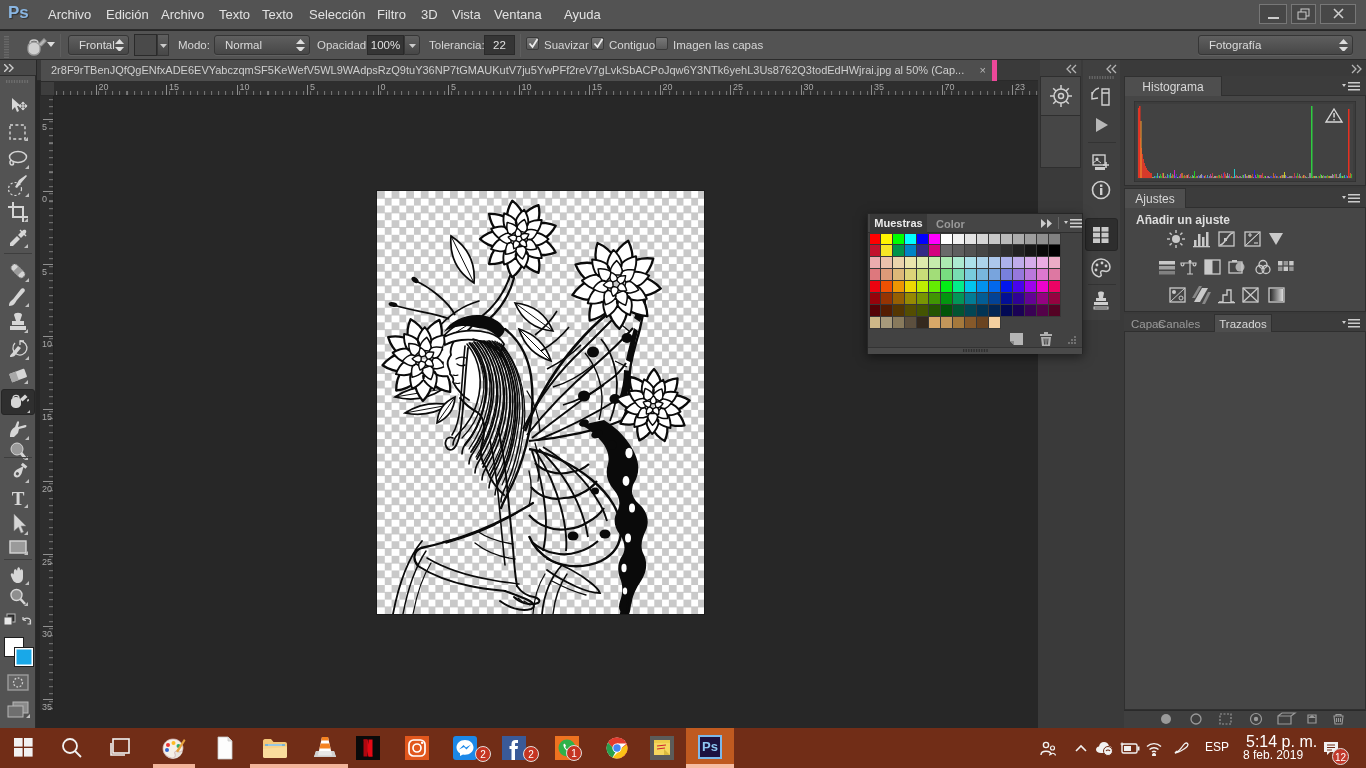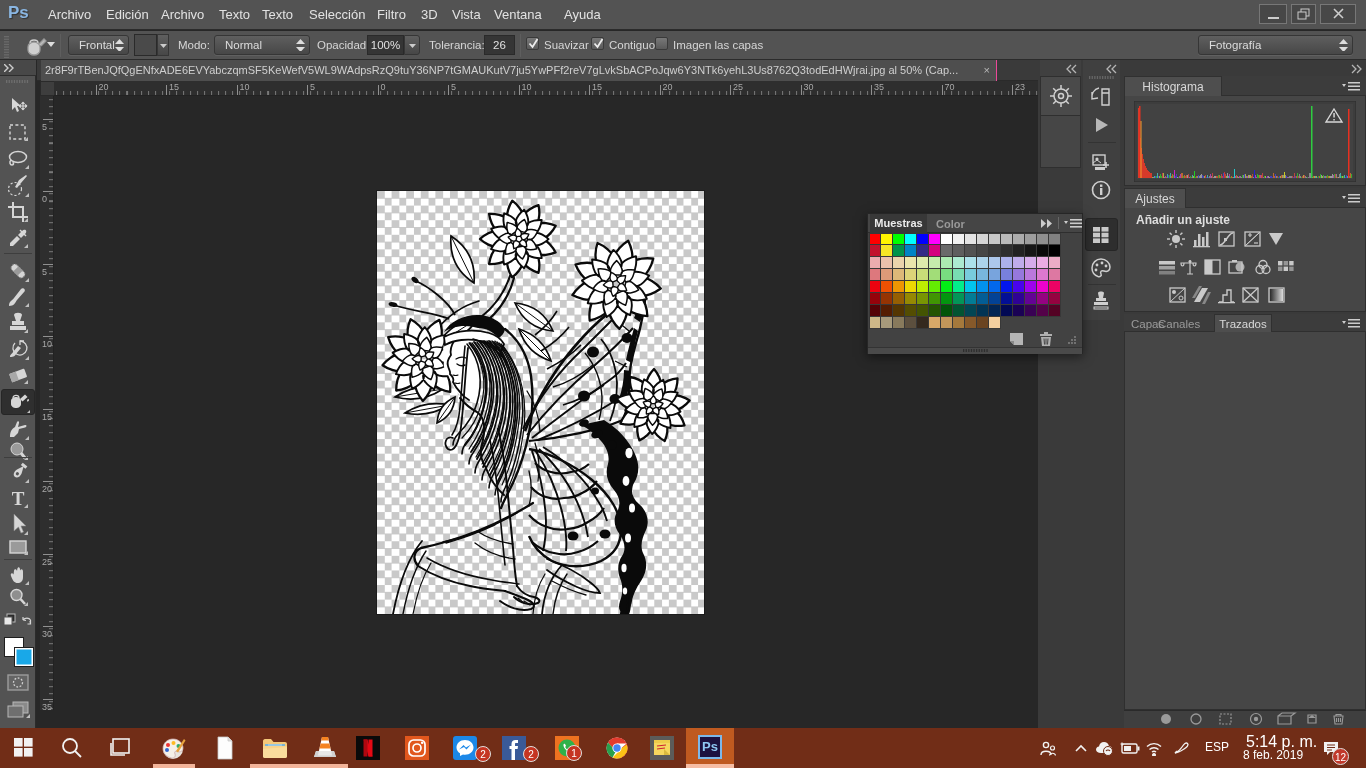--- a/index.html
+++ b/index.html
@@ -12,21 +12,21 @@
 #optbar{left:0;top:31px;width:1366px;height:29px;background:#535353;border-bottom:1px solid #2b2b2b}
 .olabel{position:absolute;top:8px;font-size:11.5px;color:#d6d6d6}
 .drop{position:absolute;top:4px;height:20px;background:linear-gradient(#5f5f5f,#474747);border:1px solid #363636;border-radius:3px;color:#dcdcdc;font-size:11.5px;box-shadow:0 1px 0 rgba(255,255,255,.08)}
 .dfield{position:absolute;top:4px;height:20px;background:#353535;border:1px solid #2a2a2a;color:#e0e0e0;font-size:11.5px}
 .updn{position:absolute;right:4px;top:3px;width:9px;height:12px}
 .cb{position:absolute;top:6px;width:13px;height:13px;background:linear-gradient(#787878,#5a5a5a);border:1px solid #3a3a3a;border-radius:2px}
 .sep{position:absolute;top:3px;width:1px;height:23px;background:#444;border-right:1px solid #5e5e5e}
 #toolbar{left:0;top:60px;width:36px;height:668px;background:#535353;border-right:1px solid #2b2b2b}
 #docarea{left:37px;top:60px;width:1001px;height:668px;background:#272727}
 #tabbar{position:absolute;left:0;top:0;width:1001px;height:21px;background:#3a3a3a;border-bottom:1px solid #2a2a2a}
-#tab{position:absolute;left:4px;top:0;width:956px;height:21px;background:#4e4e4e;border-right:1px solid #ec4899;color:#cfcfcf;font-size:11px;line-height:21px;padding-left:4px;white-space:nowrap;overflow:hidden}
+#tab{position:absolute;left:4px;top:0;width:956px;height:21px;background:#4e4e4e;border-right:5px solid #ec4899;color:#cfcfcf;font-size:11px;line-height:21px;padding-left:10px;white-space:nowrap;overflow:hidden}
 #hruler{position:absolute;left:17px;top:21px;width:984px;height:15px;background:#2e2e2e;border-bottom:1px solid #222}
 #vruler{position:absolute;left:3px;top:36px;width:14px;height:614px;background:#2e2e2e;border-right:1px solid #222}
 #rcorner{position:absolute;left:3px;top:21px;width:15px;height:15px;background:#3e3e3e;border:1px solid #2a2a2a}
 .rlab{position:absolute;font-size:9px;color:#a8a8a8}
 .tickmaj{position:absolute;background:#909090}
 #statusbar{position:absolute;left:0;top:650px;width:1001px;height:18px;background:#424242;border-top:1px solid #2a2a2a;color:#d0d0d0;font-size:11px}
 #canvas{position:absolute;left:340px;top:131px;width:327px;height:423px;background:conic-gradient(#fff 25%,#c9c9c9 0 50%,#fff 0 75%,#c9c9c9 0) 0 0/14.6px 14.6px;outline:1px solid #1c1c1c}
 #dock{left:1038px;top:60px;width:328px;height:668px;background:#3a3a3a}
 .panel{position:absolute;background:#464646}
 .ptab{position:absolute;height:20px;background:#4e4e4e;color:#d8d8d8;font-size:12px;line-height:20px;text-align:center;border:1px solid #303030;border-bottom:none}
@@ -105,21 +105,21 @@
       </svg>
     </div>
     <span class="olabel" style="left:317px">Opacidad:</span>
     <div class="dfield" style="left:367px;width:37px;text-align:center;line-height:19px">100%</div>
     <div class="abs" style="left:404px;top:4px;width:16px;height:20px;background:linear-gradient(#5f5f5f,#474747);border:1px solid #363636;border-radius:0 3px 3px 0">
       <svg style="position:absolute;left:4px;top:8px" width="8" height="5">
         <path d="M0 0 L7 0 L3.5 4 Z" fill="#ccc"></path>
       </svg>
     </div>
     <span class="olabel" style="left:429px">Tolerancia:</span>
-    <div class="dfield" style="left:484px;width:31px;text-align:center;line-height:19px">26</div>
+    <div class="dfield" style="left:484px;width:31px;text-align:center;line-height:19px">22</div>
     <div class="sep" style="left:520px"></div>
     <div class="cb" style="left:526px">
       <svg width="13" height="13" style="position:absolute;left:0;top:-1px">
         <path d="M2.5 6.5 L5.5 10 L10.5 2" stroke="#ececec" stroke-width="1.8" fill="none"></path>
       </svg>
     </div>
     <span class="olabel" style="left:544px">Suavizar</span>
     <div class="cb" style="left:591px">
       <svg width="13" height="13" style="position:absolute;left:0;top:-1px">
         <path d="M2.5 6.5 L5.5 10 L10.5 2" stroke="#ececec" stroke-width="1.8" fill="none"></path>

